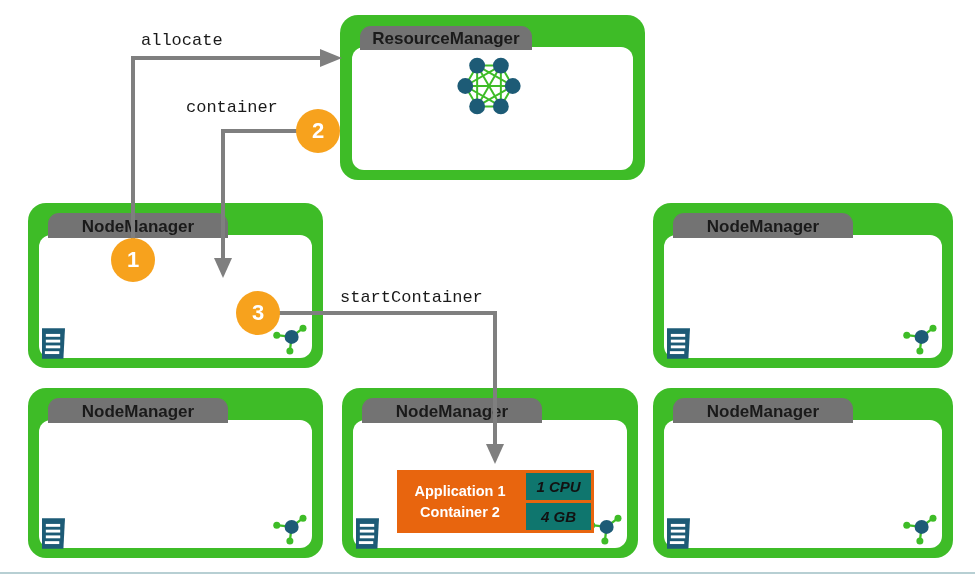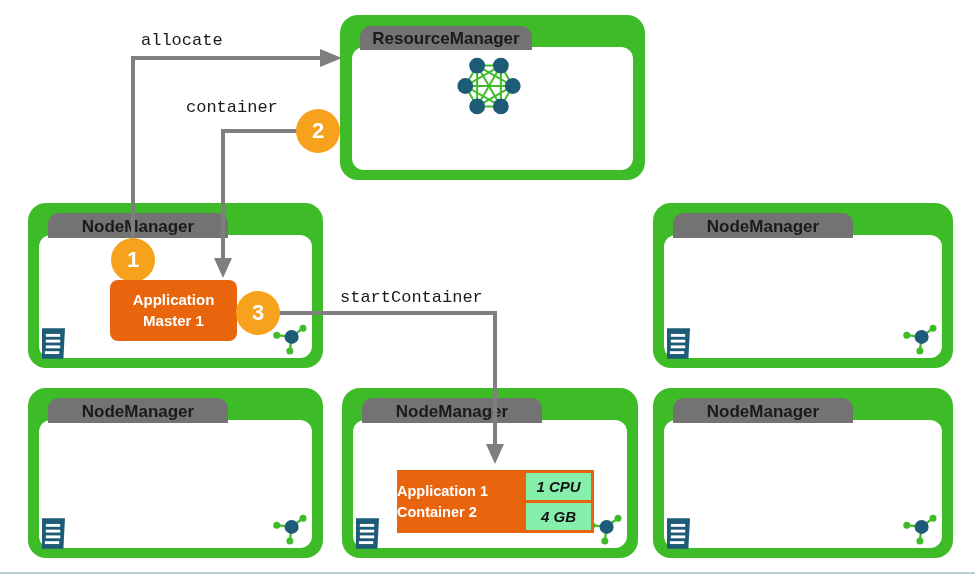--- a/index.html
+++ b/index.html
@@ -67,25 +67,25 @@
   .badge-2 { left: 296px; top: 109px; z-index: 6; }  
 
   
   .cbox {
     position: absolute; left: 55px; top: 82px; width: 197px; height: 63px;
     background: var(--orange); display: flex; z-index: 3;
   }
   .cbox-left {
     width: 126px; color: #fff; font-weight: bold; font-size: 14.5px;
     display: flex; flex-direction: column; justify-content: center;
-    line-height: 1.4;
+    text-align: center; line-height: 1.4;
   }
   .cbox-right { width: 71px; display: flex; flex-direction: column; gap: 3px; padding: 3px; }
   .cbox-cell {
-    flex: 1; background: #86efac; color: #121212;
+    flex: 1; background: #0f766e; color: #121212;
     font-weight: bold; font-style: italic; font-size: 15px;
     display: flex; align-items: center; justify-content: center;
   }
 
   
   .arrows { position: absolute; left: 0; top: 0; z-index: 2; pointer-events: none; }
   .flow-label {
     position: absolute; z-index: 2; color: var(--text-dark);
     font-family: Liberation Mono, monospace; font-size: 17px; white-space: nowrap;
   }
@@ -119,24 +119,20 @@
         <circle cx="32" cy="75" r="12"></circle>
           <circle cx="68" cy="75" r="12"></circle>
       </g>
     </svg>
   </div>
 
   <div class="gbox nm nm-1">
     <div class="body"></div>
     <div class="tab">NodeManager</div>
     <div class="badge badge-1">1</div>
-    <div class="am-box">
-      <span>Application</span>
-      <span>Master 1</span>
-    </div>
     <div class="badge badge-3">3</div>
     <svg class="doc-icon" viewBox="0 0 24 32">
       <rect x="0" y="0" width="24" height="32" fill="#1D5B76" transform="skewX(-3)"></rect>
       <g fill="#fff">
           <rect x="4" y="6" width="15" height="3"></rect>
           <rect x="4" y="12" width="15" height="3"></rect>
           <rect x="4" y="18" width="15" height="3"></rect>
           <rect x="3" y="24" width="15" height="3"></rect>
         </g>
     </svg>

